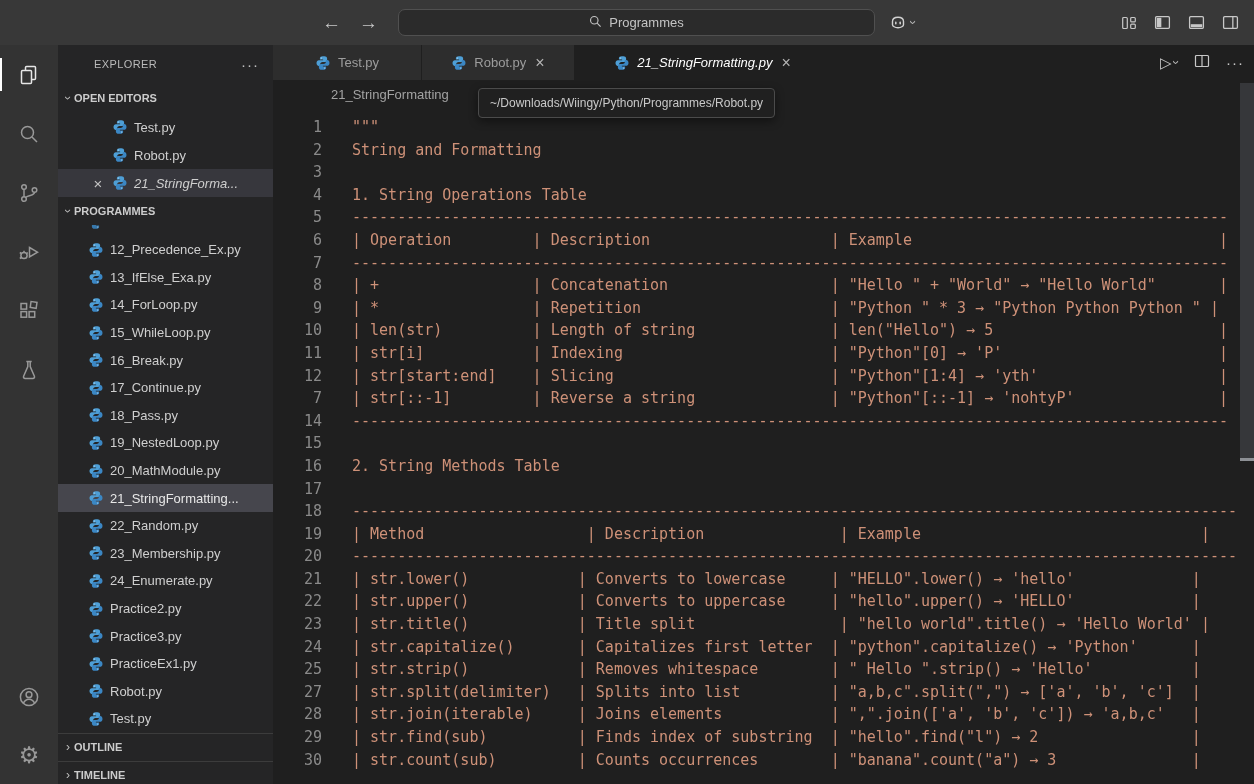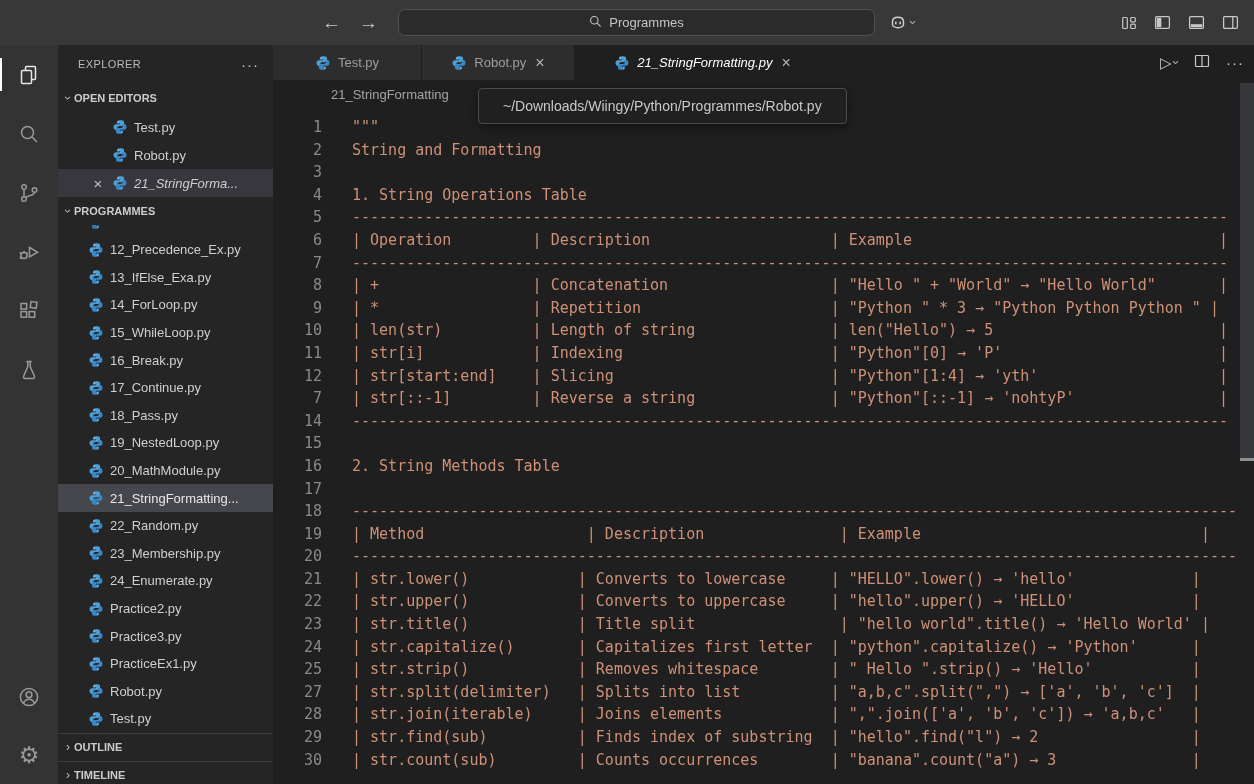--- a/index.html
+++ b/index.html
@@ -24,21 +24,21 @@
 
   .activitybar { width:58px; background:#333333; flex:none; display:flex; flex-direction:column; }
   .ab-item { height:59px; display:flex; align-items:center; justify-content:center; position:relative; color:#999999; }
   .ab-item.bottom { height:58px; }
   .ab-item.active { color:#e6e6e6; }
   .ab-item.active::before { content:""; position:absolute; left:0; top:13px; bottom:13px; width:2px; background:#ffffff; }
   .ab-spacer { flex:1; }
   .gear-glyph { font-size:23px; line-height:1; }
 
   .sidebar { width:215px; background:#252526; flex:none; color:#cccccc; overflow:hidden; }
-  .sb-title { height:38px; display:flex; align-items:center; padding:0 14px 0 20px; font-size:11px;
+  .sb-title { height:38px; display:flex; align-items:center; padding:0 14px 0 36px; font-size:11px;
               letter-spacing:.4px; color:#bababa; }
   .sb-title .spacer { flex:1; }
   .more-btn { font-size:15px; color:#c0c0c0; letter-spacing:1px; cursor:default; }
   .sect { display:flex; align-items:center; padding-left:4px; font-size:11px; font-weight:bold; color:#cccccc; }
   .sect.oe { height:30px; }
   .sect.prog { height:28px; }
   .sect.bottom { height:28px; border-top:1px solid #3c3c3c; }
   .chev-glyph { display:inline-block; font-size:12px; font-weight:normal; color:#bdbdbd; width:12px; text-align:center; }
   .chev-glyph.down { transform:rotate(90deg); }
   .row { height:28px; display:flex; align-items:center; gap:6px; font-size:13px; color:#cfcfcf; }
@@ -60,22 +60,22 @@
          background:#2d2d2d; border-right:1px solid #1f1f1f; flex:none; }
   .tab.active { background:#1f1f1f; color:#ffffff; }
   .tab-close { font-size:16px; line-height:1; color:#b4b4b4; margin-left:2px; }
   .editor-actions { position:absolute; top:0; right:10px; height:35px; display:flex; align-items:center; gap:16px;
                     color:#c8c8c8; }
   .run-wrap { display:flex; align-items:center; gap:2px; font-size:15px; }
   .more-dots { font-size:15px; letter-spacing:1px; }
 
   .breadcrumbs { height:28px; display:flex; align-items:center; gap:17px; padding-left:25px; font-size:13px; color:#a3a3a3; }
 
-  .tooltip { position:absolute; left:205px; top:43px; height:36px; display:flex; align-items:center; padding:0 24px;
-             background:#202020; border:1px solid #4b4b4b; border-radius:4px; font-size:14px; color:#c9c9c9;
+  .tooltip { position:absolute; left:205px; top:43px; height:30px; display:flex; align-items:center; padding:0 11px;
+             background:#202020; border:1px solid #4b4b4b; border-radius:4px; font-size:12px; color:#c9c9c9;
              z-index:6; box-shadow:0 3px 10px rgba(0,0,0,.45); white-space:nowrap; }
 
   .code { position:absolute; left:0; top:63px; bottom:0; width:965px; overflow:hidden; padding-top:8px;
           font-family:"DejaVu Sans Mono", monospace; font-size:15px; line-height:22.6px; color:#ce9178; }
   .code-line { display:flex; white-space:pre; }
   .ln { flex:none; width:49px; text-align:right; color:#8a8a8a; }
   .lt { padding-left:30px; }
 
   .scroll-thumb { position:absolute; right:0; top:38px; width:14px; height:375px; background:#36373a; }
   .scroll-marker { position:absolute; right:0; top:413px; width:14px; height:3px; background:#8d9095; }

